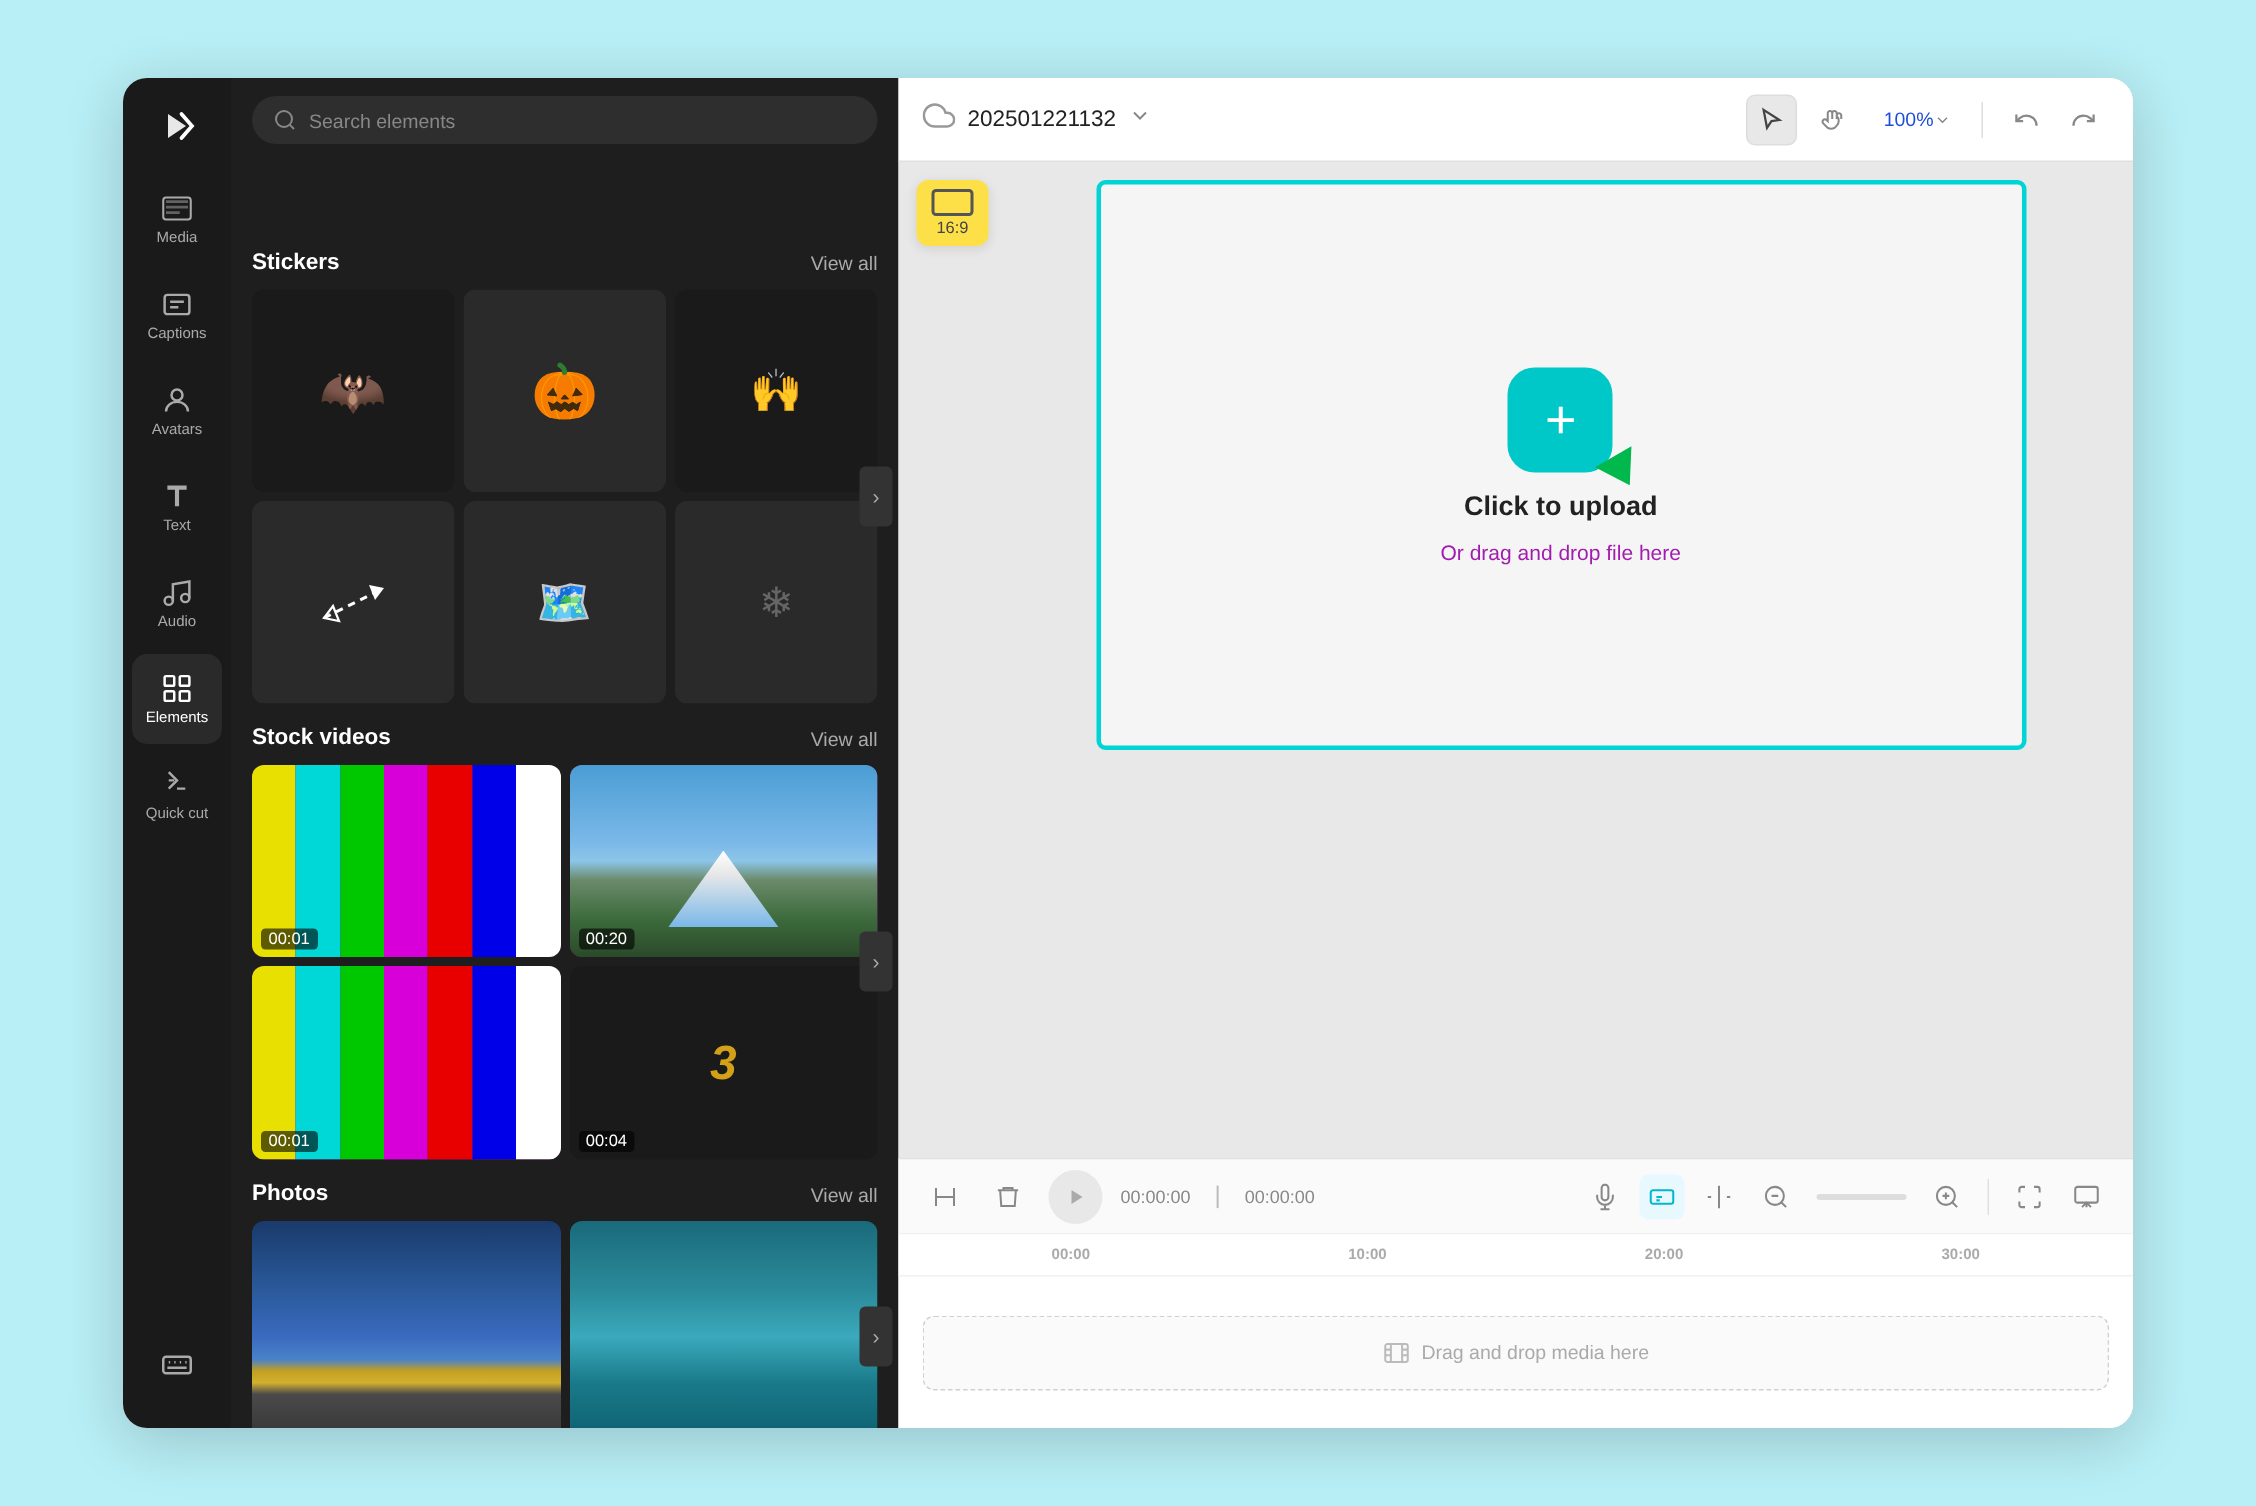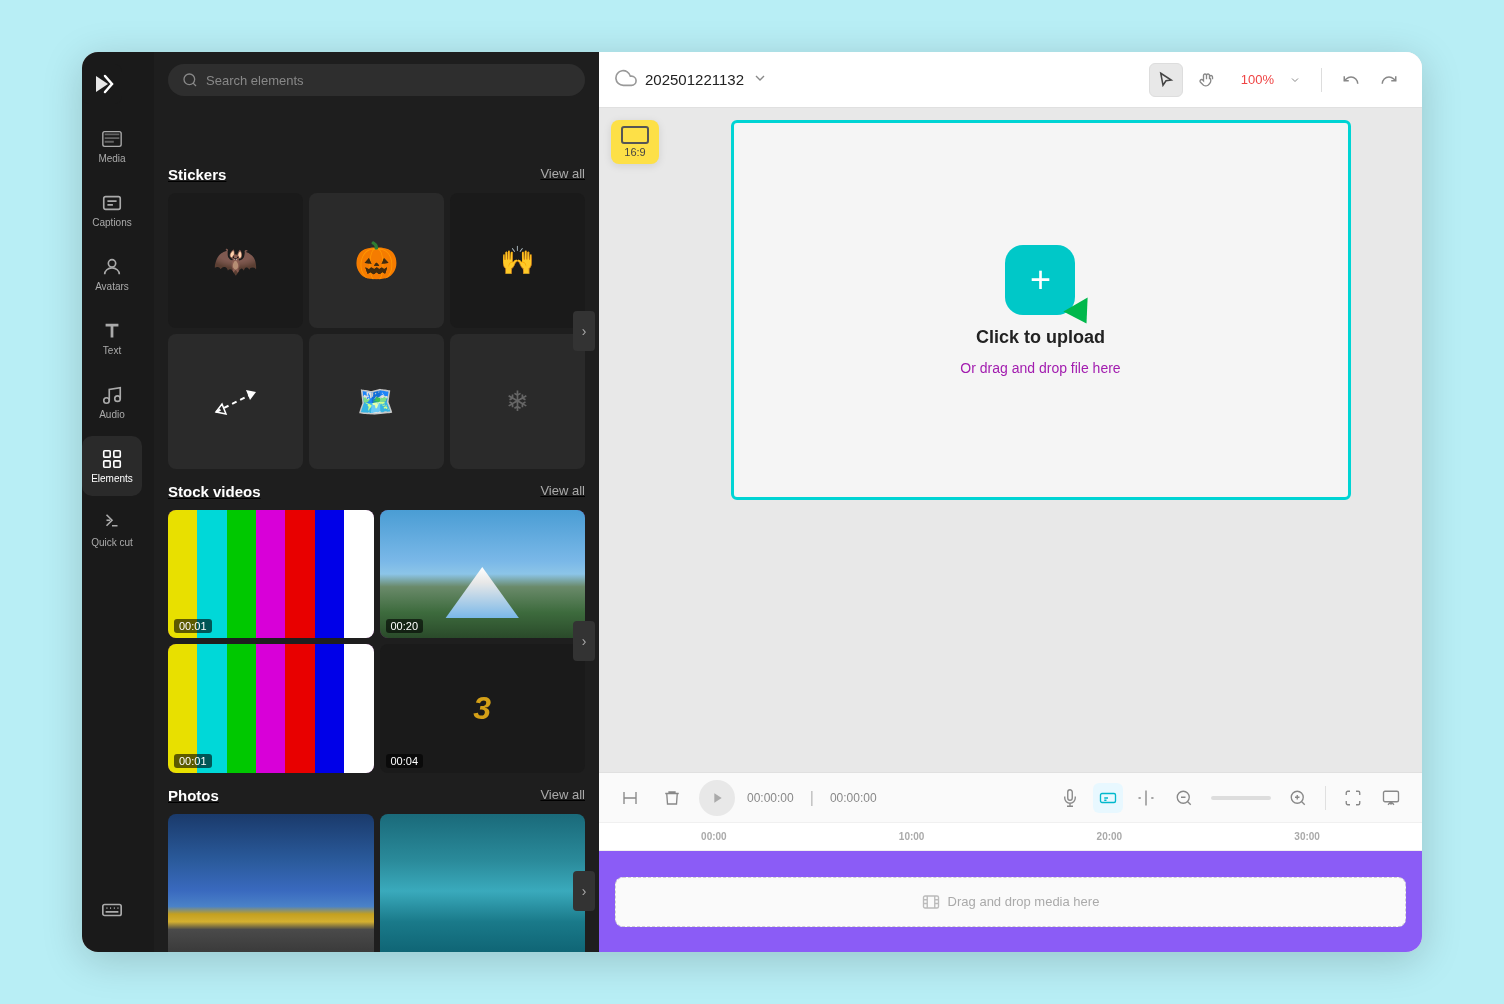--- a/index.html
+++ b/index.html
@@ -19,20 +19,21 @@
       display: flex;
       overflow: hidden;
       box-shadow: 0 8px 40px rgba(0,0,0,0.18);
     }
     
     .sidebar {
       width: 72px;
       background: #1a1a1a;
       display: flex;
       flex-direction: column;
+      align-items: center;
       padding: 12px 0;
       gap: 4px;
       flex-shrink: 0;
     }
     .sidebar-logo {
       width: 40px;
       height: 40px;
       background: #1a1a1a;
       border-radius: 8px;
       display: flex;
@@ -101,24 +102,23 @@
       flex: 1;
       overflow-y: auto;
       padding: 0 14px 14px;
       scrollbar-width: thin;
       scrollbar-color: #444 transparent;
     }
     .panel-content::-webkit-scrollbar { width: 4px; }
     .panel-content::-webkit-scrollbar-thumb { background: #444; border-radius: 2px; }
     .section-header {
       display: flex;
-      align-items: flex-start;
+      align-items: flex-end;
       justify-content: space-between;
       margin: 14px 0 10px;
-      text-decoration: underline;
     }
     .section-title {
       color: #fff;
       font-size: 15px;
       font-weight: 600;
     }
     .view-all {
       color: #aaa;
       font-size: 13px;
       cursor: pointer;
@@ -372,23 +372,23 @@
       align-items: center;
       justify-content: center;
       cursor: pointer;
       color: #555;
       border: 1px solid transparent;
     }
     .tool-btn.active { background: #e8e8e8; border-color: #ddd; }
     .zoom-display {
       display: flex;
       align-items: center;
-      gap: 15px;
+      gap: 0;
       font-size: 13px;
-      color: #ef4444;
+      color: #1d4ed8;
       cursor: pointer;
       padding: 4px 8px;
       border-radius: 6px;
     }
     .divider-v {
       width: 1px;
       height: 24px;
       background: #ddd;
       margin: 0 4px;
     }
@@ -483,21 +483,21 @@
       font-weight: 700;
       color: #222;
     }
     .drag-drop-hint {
       font-size: 14px;
       color: #a21caf;
     }
     
     .timeline-area {
       height: 180px;
-      background: #8b5cf6;
+      background: #ffffff;
       border-top: 1px solid #e0e0e0;
       flex-shrink: 0;
       display: flex;
       flex-direction: column;
     }
     .timeline-toolbar {
       height: 50px;
       display: flex;
       align-items: center;
       padding: 0 16px;

